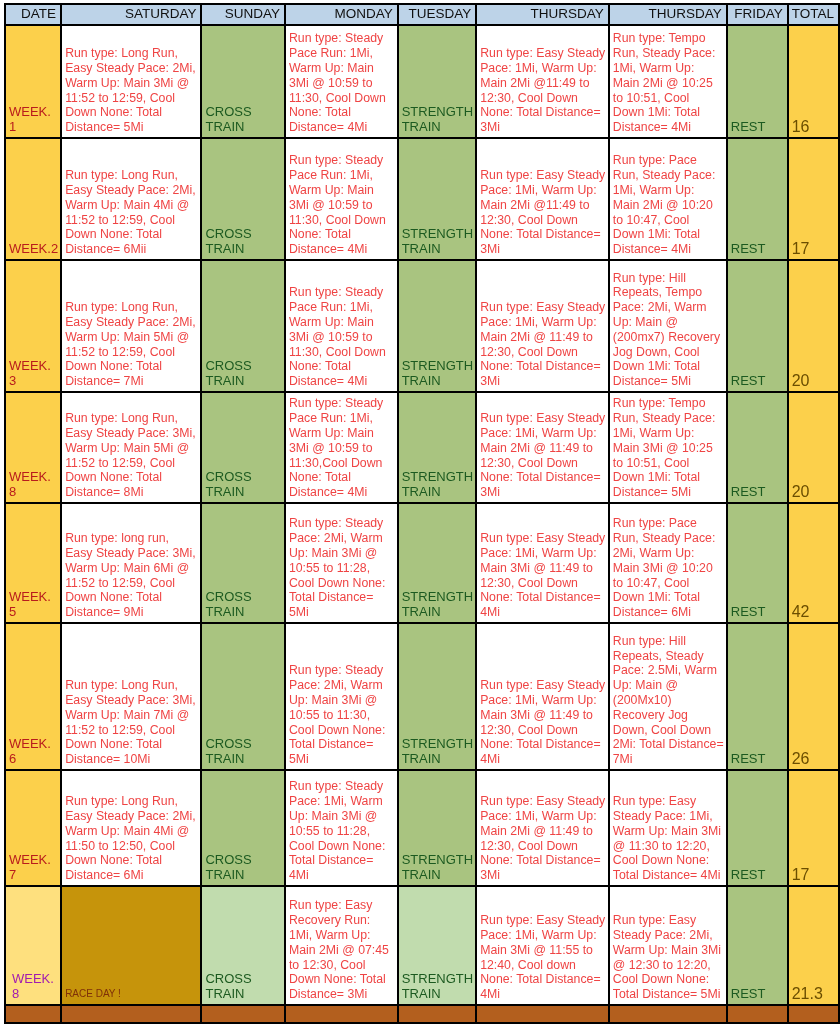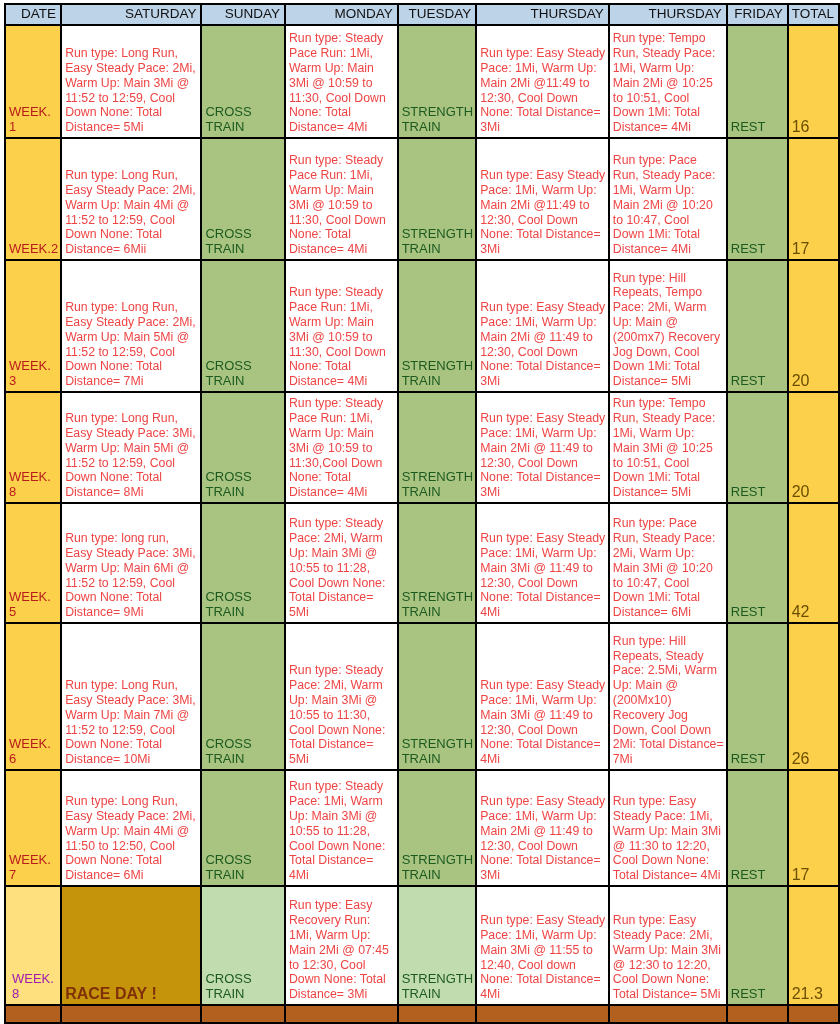--- a/index.html
+++ b/index.html
@@ -37,21 +37,21 @@
     text-align:right;
     padding-right:4px;
     padding-bottom:3px;
   }
   td{font-size:12.3px;line-height:14.8px;color:#161616;text-align:left;}
   .c-day{background:#ffffff;color:#ef4444;}
   .c-week{background:var(--week-bg);color:#b91c1c;font-size:13px;}
   .c-week-light{background:var(--week-light-bg);color:#a21caf;font-size:13px;padding-left:6px;}
   .c-green{background:var(--train-bg);color:var(--train-text);font-size:13px;}
   .c-green-light{background:var(--train-light-bg);color:var(--train-text);font-size:13px;}
-  .c-race{background:var(--race-bg);color:var(--race-text);font-size:16px;font-weight:bold;}
+  .c-race{background:var(--race-bg);color:var(--race-text);font-size:10px;}
   .c-total{background:var(--week-bg);color:var(--total-text);font-size:16px;}
   .c-bar{background:var(--footer-bg);}
 </style>
 </head>
 <body>
 
 <div class="sheet">
   <table>
     <colgroup>
         <col style="width: 55px;">

